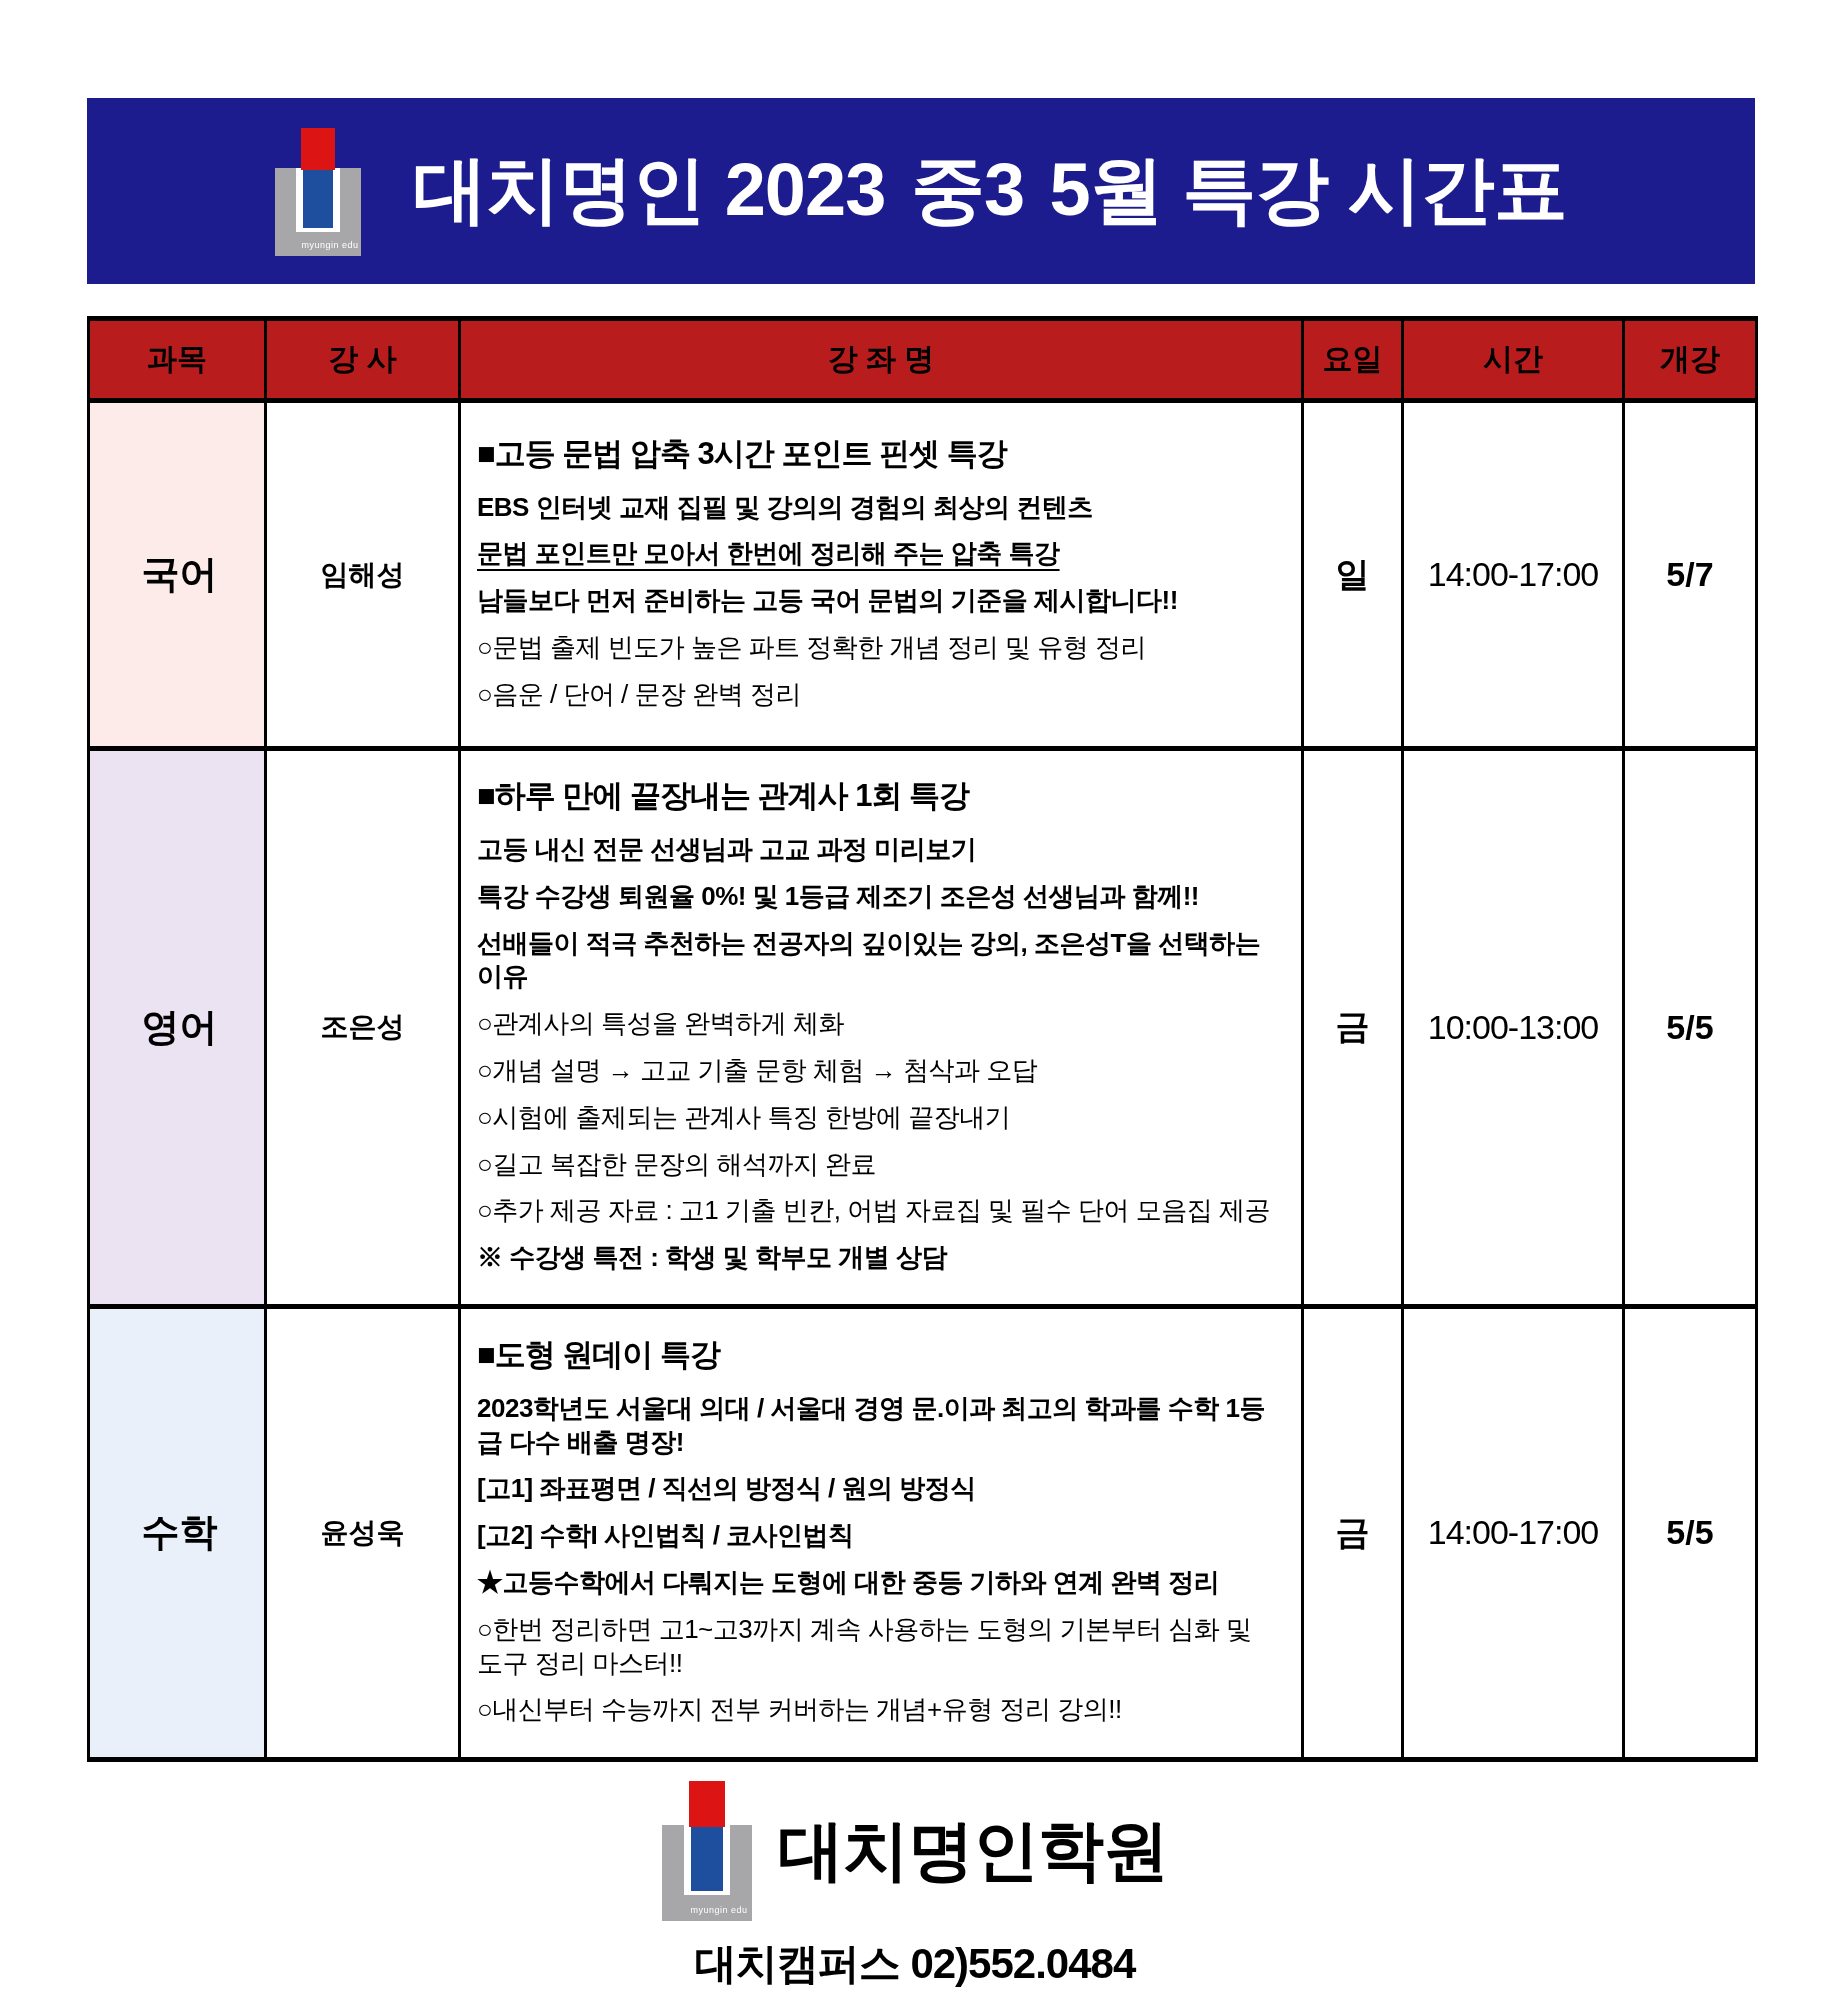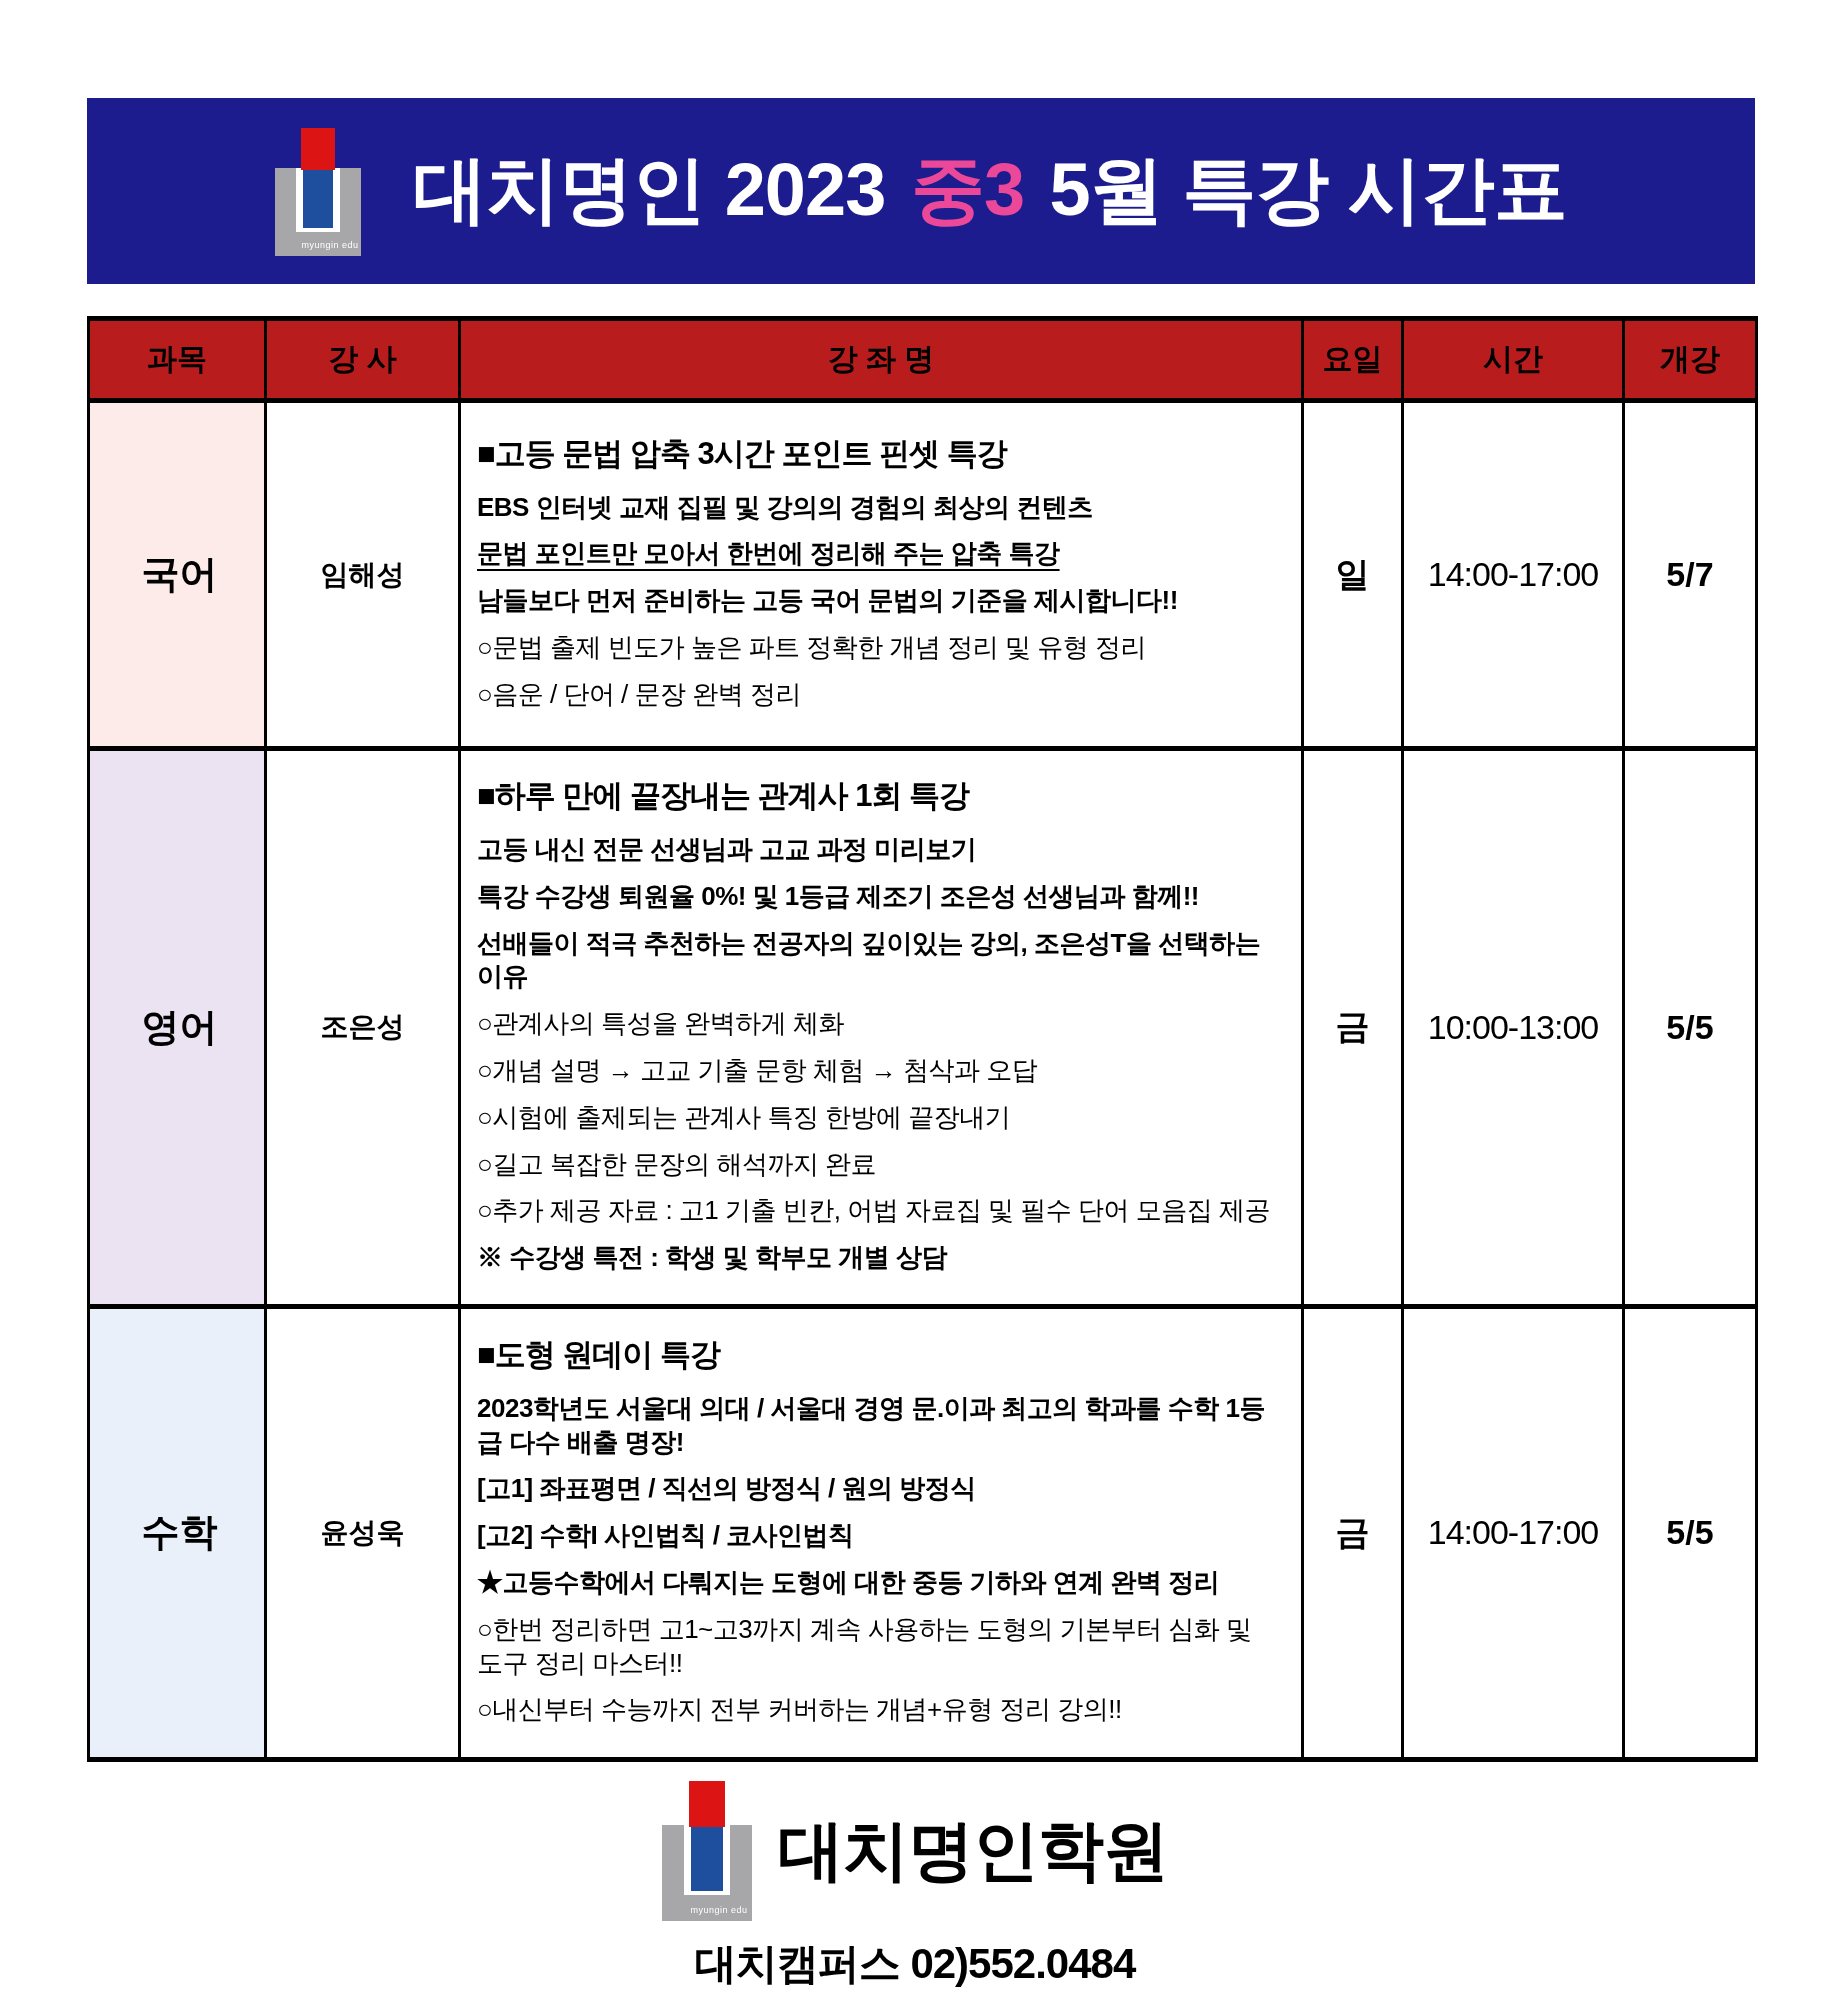--- a/index.html
+++ b/index.html
@@ -25,21 +25,21 @@
   }
   .banner-title {
     margin: 0;
     font-size: 74px;
     font-weight: bold;
     color: #ffffff;
     letter-spacing: -1px;
     white-space: nowrap;
   }
   .banner-title .hl {
-    color: #ec4899;
+    color: #ffffff;
     margin: 0 6px;
   }
 
   
   .logo {
     position: relative;
     width: 86px; height: 127px;
     flex: 0 0 auto;
   }
   .logo .logo-red   { position: absolute; left: 26px; top: 0;    width: 34px; height: 42px; background: #dd1414; }

